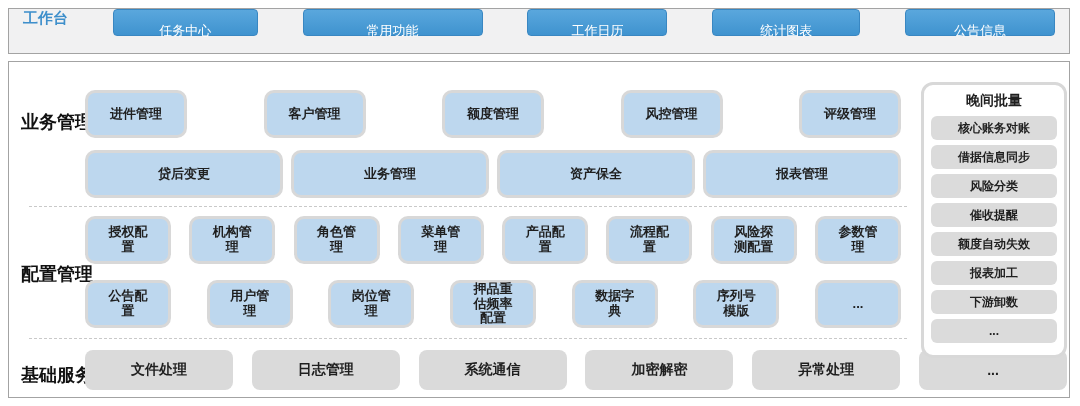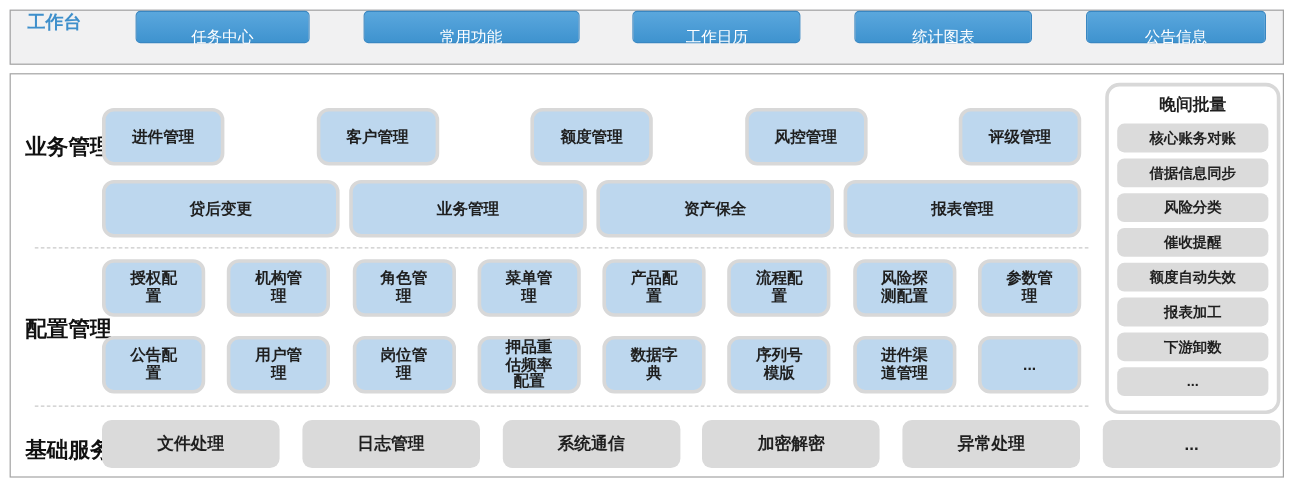--- a/index.html
+++ b/index.html
@@ -49,21 +49,21 @@
 
   .base-row { position:absolute; left:76px; top:288px; width:982px; display:flex; justify-content:space-between; }
   .gbox {
     box-sizing:border-box; width:148px; height:40px; background:#dadada; border-radius:8px;
     display:flex; align-items:center; justify-content:center;
     font-weight:bold; font-size:14px; cursor:pointer;
   }
 
   
   .batch {
-    position:absolute; left:912px; top:7px; width:146px; height:276px;
+    position:absolute; left:912px; top:20px; width:146px; height:276px;
     box-sizing:border-box; background:#ffffff; border:3px solid #d8d8d8;
     border-radius:12px; padding:5px 7px;
   }
   .batch-title { text-align:center; font-weight:bold; font-size:14px; margin:2px 0 6px; }
   .bitem {
     height:24px; background:#dbdbdb; border-radius:6px; margin-bottom:5px;
     display:flex; align-items:center; justify-content:center;
     font-weight:bold; font-size:12px; cursor:pointer;
   }
 </style>
@@ -109,21 +109,20 @@
     <div class="card w-m">风险探测配置</div>
     <div class="card w-m">参数管理</div>
   </div>
   <div class="row cfg2">
     <div class="card w-m">公告配置</div>
     <div class="card w-m">用户管理</div>
     <div class="card w-m">岗位管理</div>
     <div class="card w-m">押品重估频率配置</div>
     <div class="card w-m">数据字典</div>
     <div class="card w-m">序列号模版</div>
-    <div class="card w-m">进件渠道管理</div>
     <div class="card w-m">...</div>
   </div>
 
   <div class="dash dash2"></div>
 
   <div class="sec-label lbl-base">基础服务</div>
   <div class="base-row">
     <div class="gbox">文件处理</div>
     <div class="gbox">日志管理</div>
     <div class="gbox">系统通信</div>

